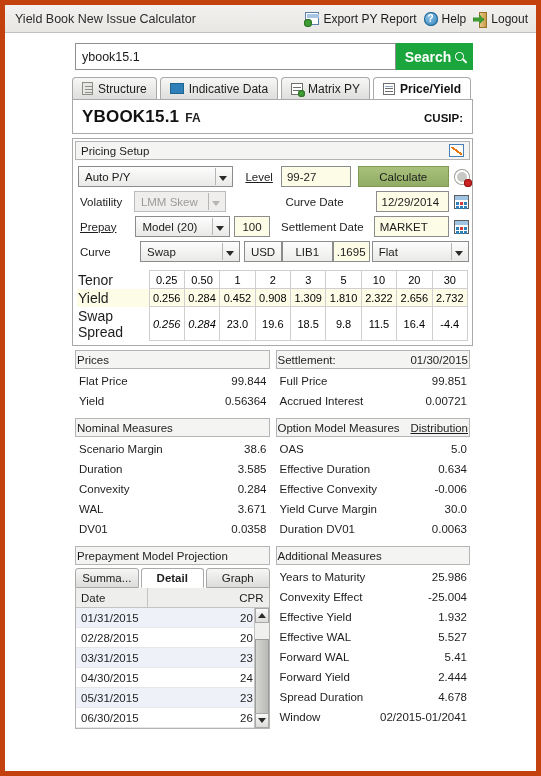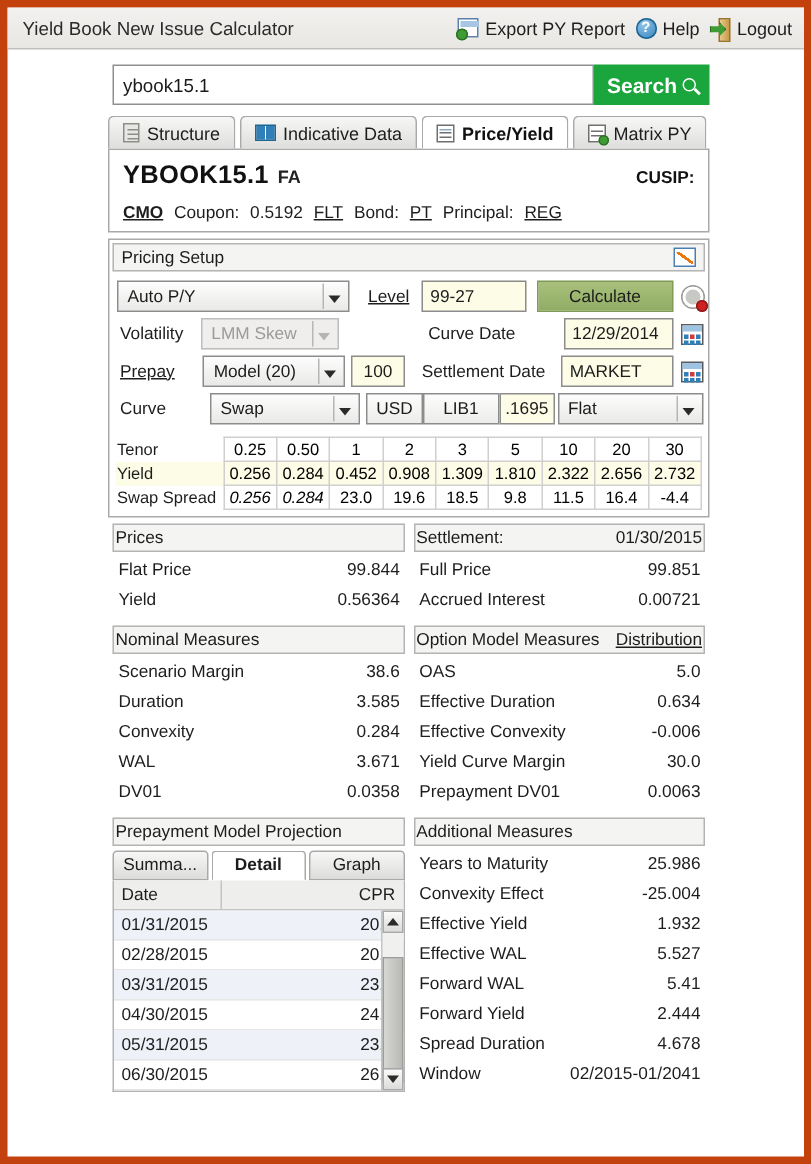--- a/index.html
+++ b/index.html
@@ -241,21 +241,21 @@
 
   
   table.tenor {
     border-collapse: collapse;
     margin: 3px 4px 4px 4px;
     font-size: 11px;
     width: calc(100% - 8px);
   }
   table.tenor td { border: 1px solid #cfcfcf; height: 16px; text-align: center; }
   table.tenor td.rl { border: none; text-align: left; color: #1d1d1d;
-    padding-right: 4px; width: 72px; font-size: 11px; }
+    padding-right: 4px; width: 72px; font-size: 14px; }
   table.tenor tr.yield td { background: #fcfce7; }
   table.tenor tr.spread td { background: #ffffff; }
   table.tenor td.ital { font-style: italic; background: #ffffff; }
 
   
   .cols { display: flex; gap: 6px; padding: 0 3px 0 3px; }
   .col { flex: 1; min-width: 0; }
   .mrow {
     display: flex; align-items: center;
     height: 20px;
@@ -349,46 +349,36 @@
 
   <div class="tabs">
     <div class="tab">
       <span class="ico ico-structure"></span>
       <span>Structure</span>
     </div>
     <div class="tab">
       <span class="ico ico-book"></span>
       <span>Indicative Data</span>
     </div>
+    <div class="tab">
+      <span class="ico ico-matrix"></span>
+      <span>Matrix PY</span>
+    </div>
     <div class="tab active">
       <span class="ico ico-grid"></span>
       <span>Price/Yield</span>
-    </div>
-    <div class="tab">
-      <span class="ico ico-matrix"></span>
-      <span>Matrix PY</span>
     </div>
   </div>
 
   <div class="panel">
     <div class="bond-head">
       <div class="bond-line1">
         <span class="bond-name">YBOOK15.1</span>
         <span class="bond-fa">FA</span>
         <span class="bond-cusip">CUSIP:</span>
-      </div>
-      <div class="bond-line2">
-        <span class="u">CMO</span>
-        <span>Coupon:</span>
-        <span>0.5192</span>
-        <span class="lk">FLT</span>
-        <span>Bond:</span>
-        <span class="lk">PT</span>
-        <span>Principal:</span>
-        <span class="lk">REG</span>
       </div>
     </div>
   </div>
 
   <div class="panel" style="margin-top:4px;">
     <div class="sec-bar" style="margin-top:2px;">
       <span>Pricing Setup</span>
       <span class="spacer"></span>
       <span class="ico ico-chart"></span>
     </div>
@@ -576,21 +566,21 @@
         </div>
         <div class="mrow">
           <span>Effective Convexity</span>
           <span class="v">-0.006</span>
         </div>
         <div class="mrow">
           <span>Yield Curve Margin</span>
           <span class="v">30.0</span>
         </div>
         <div class="mrow">
-          <span>Prepayment DV01</span>
+          <span>Duration DV01</span>
           <span class="v">0.0063</span>
         </div>
       </div>
     </div>
 
     <div class="cols" style="margin-top:7px;">
       <div class="col">
         <div class="sec-bar2" style="margin-bottom:0;">
           <span>Prepayment Model Projection</span>
         </div>

